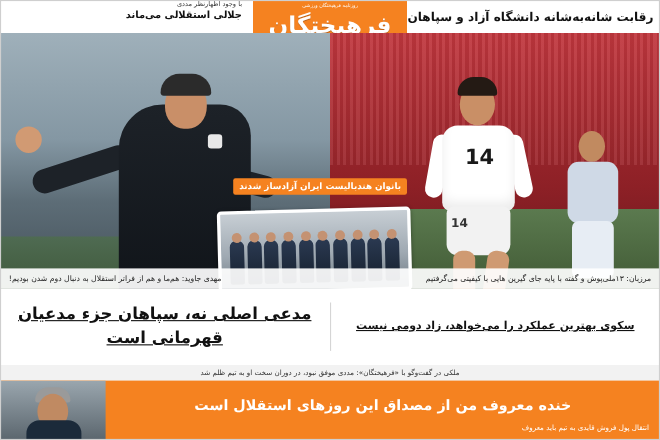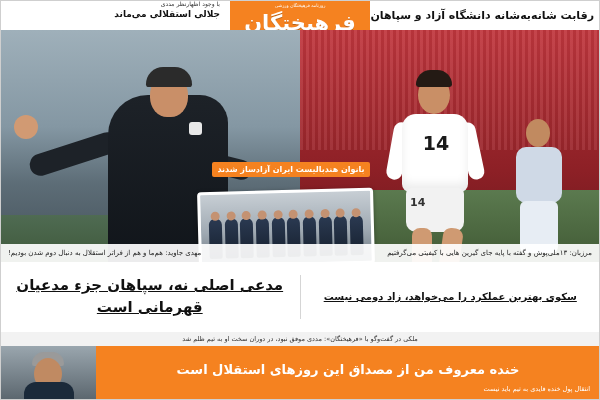--- a/index.html
+++ b/index.html
@@ -596,19 +596,19 @@
 
   <div class="bottom">
     <div class="bottom-photo">
       <div class="bp-hair"></div>
       <div class="bp-head"></div>
       <div class="bp-body"></div>
     </div>
     <div class="bottom-text">
       <div class="bt-main">خنده معروف من از مصداق این روزهای استقلال است</div>
       <div class="bt-sub">
-        <span>انتقال پول خنده قایدی به تیم باید نیست</span>
+        <span>انتقال پول فروش قایدی به تیم باید معروف</span>
       </div>
     </div>
   </div>
 
   <div class="page-frame"></div>
 </div>
 
 </body></html>

